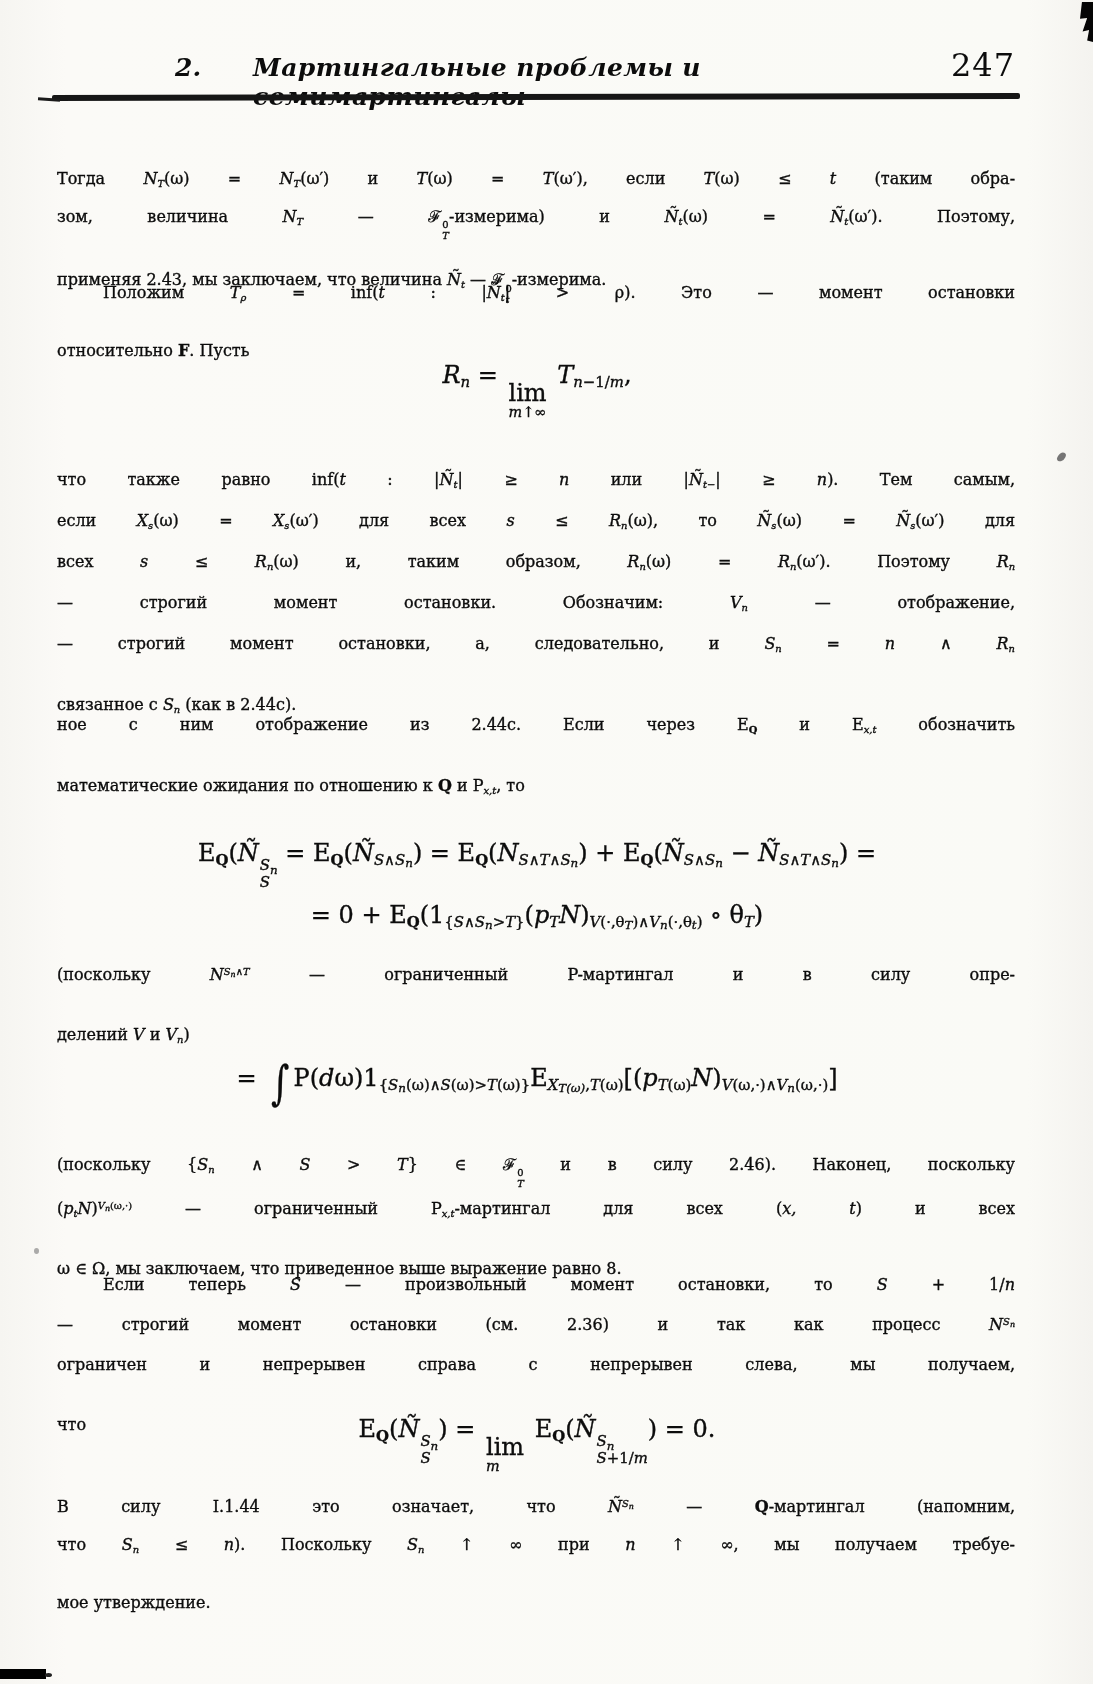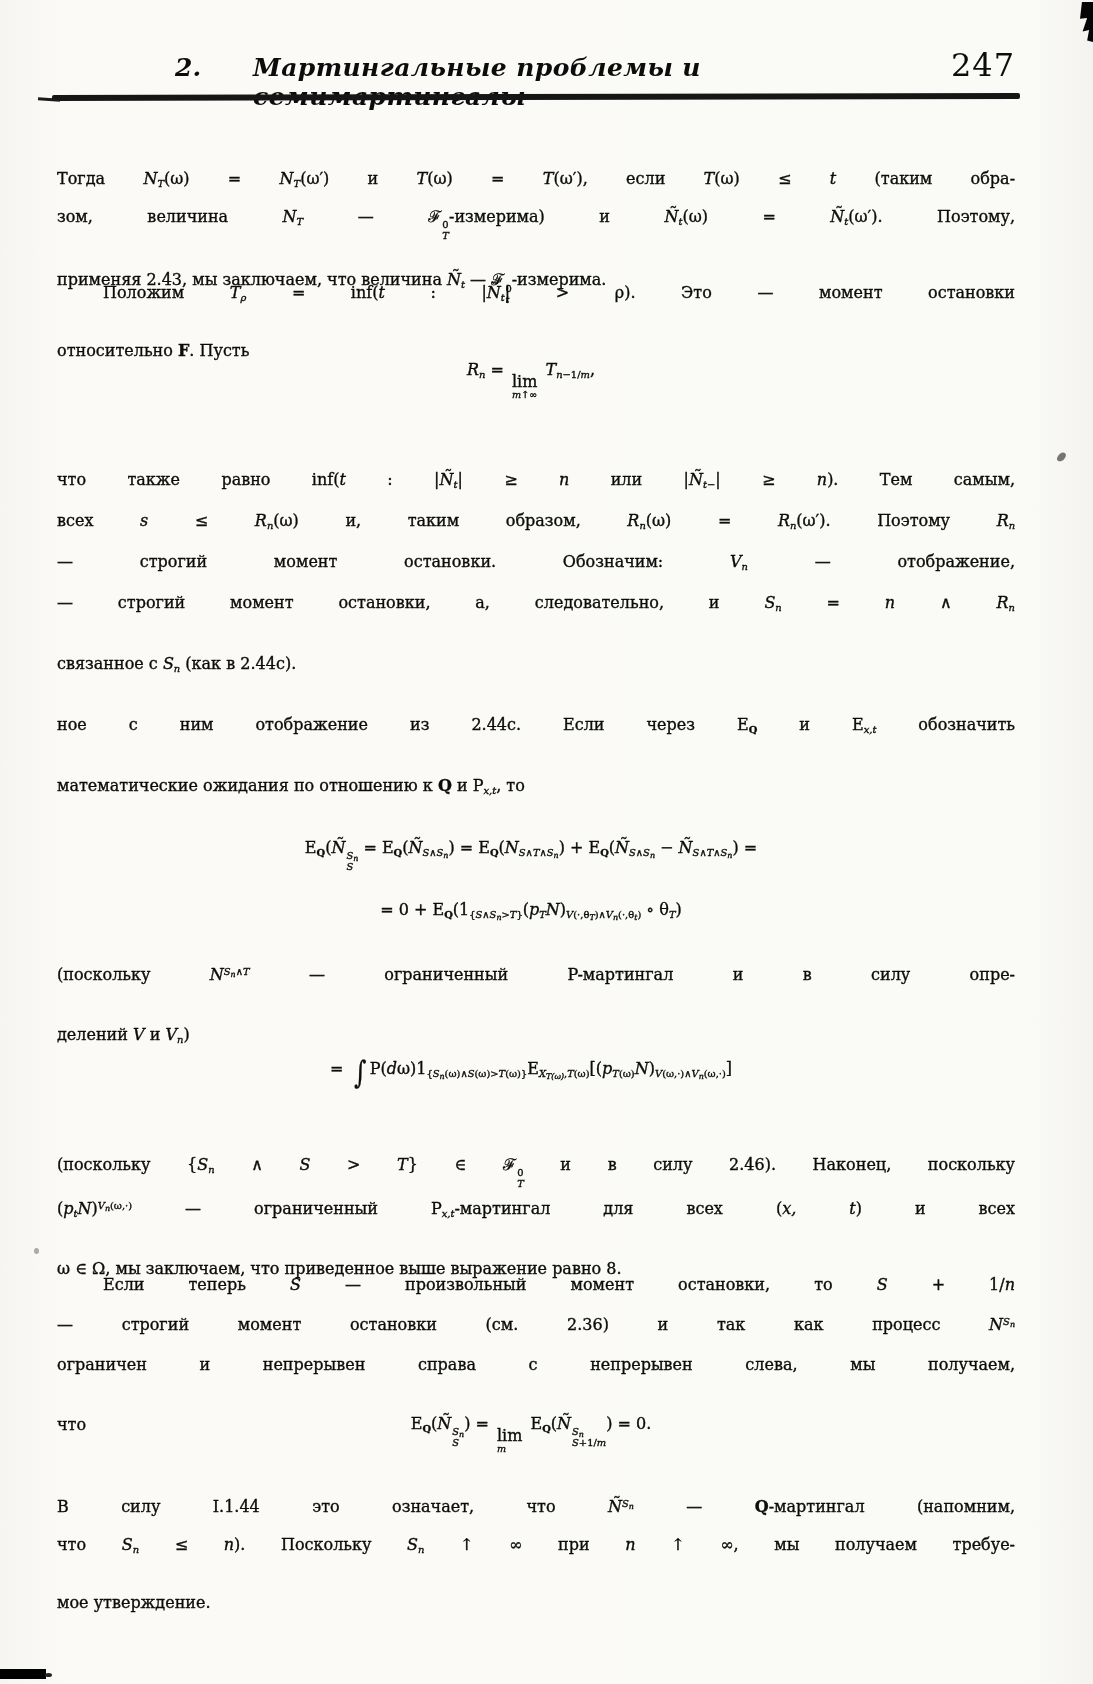--- a/index.html
+++ b/index.html
@@ -12,21 +12,21 @@
   .hdr{position:absolute;top:46px;left:57px;width:958px;display:flex;align-items:baseline;}
   .hnum{font-style:italic;font-size:25px;margin-left:118px;font-weight:bold;}
   .htitle{font-style:italic;font-size:25px;margin-left:52px;letter-spacing:.4px;font-weight:bold;}
   .hpage{margin-left:auto;font-size:32px;letter-spacing:1px;}
   .rule{position:absolute;top:94px;left:52px;width:968px;height:6px;background:#161616;transform:rotate(-.12deg);border-radius:2px;}
   .rule:before{content:"";position:absolute;left:-14px;top:3px;width:22px;height:3px;background:#1a1a1a;transform:rotate(4deg);}
   .block{position:absolute;left:57px;width:958px;font-size:16px;-webkit-text-stroke:.35px #0c0c0c;}
   .ln{text-align:justify;text-align-last:justify;}
   .ln.last{text-align-last:left;margin-top:20px;}
   .ln.ind{text-indent:46px;}
-  .fml{position:absolute;left:52px;width:958px;text-align:center;font-size:16px;line-height:1.45;
+  .fml{position:absolute;left:58px;width:958px;text-align:center;font-size:24px;line-height:1.45;
        -webkit-text-stroke:.35px #0c0c0c;white-space:nowrap;}
   sub,sup{font-size:.62em;line-height:0;}
   sub{vertical-align:-.3em;}
   sup{vertical-align:.5em;}
   sub sub, sup sub{font-size:.8em;vertical-align:-.2em;}
   .st{display:inline-grid;vertical-align:-.62em;font-size:.62em;line-height:1.12;text-align:left;padding-left:1px;}
   .st>span{display:block;}
   .st sub{font-size:.8em;}
   .lim{display:inline-grid;text-align:left;vertical-align:-.75em;line-height:1.02;margin:0 3px;}
   .lim .ls{font-size:.6em;}
@@ -68,20 +68,21 @@
     <div class="ln last">относительно <b>F</b>. Пусть</div>
   </div>
 
   <div class="fml" style="top:358px;"><i>R<sub>n</sub></i> = <span class="lim">
         <span>lim</span>
         <span class="ls"><i>m</i>↑∞</span>
       </span> <i>T</i><sub><i>n</i>−1/<i>m</i></sub>,</div>
 
   <div class="block" style="top:459px;line-height:41px;">
     <div class="ln">что также равно inf(<i>t</i> : |<i>Ñ<sub>t</sub></i>| ≥ <i>n</i> или |<i>Ñ<sub>t−</sub></i>| ≥ <i>n</i>). Тем самым,</div>
+    <div class="ln">если <i>X<sub>s</sub></i>(ω) = <i>X<sub>s</sub></i>(ω′) для всех <i>s</i> ≤ <i>R<sub>n</sub></i>(ω), то <i>Ñ<sub>s</sub></i>(ω) = <i>Ñ<sub>s</sub></i>(ω′) для</div>
     <div class="ln">всех <i>s</i> ≤ <i>R<sub>n</sub></i>(ω) и, таким образом, <i>R<sub>n</sub></i>(ω) = <i>R<sub>n</sub></i>(ω′). Поэтому <i>R<sub>n</sub></i></div>
     <div class="ln">— строгий момент остановки. Обозначим: <i>V<sub>n</sub></i> — отображение,</div>
     <div class="ln">— строгий момент остановки, а, следовательно, и <i>S<sub>n</sub></i> = <i>n</i> ∧ <i>R<sub>n</sub></i></div>
     <div class="ln last">связанное с <i>S<sub>n</sub></i> (как в 2.44c).</div>
   </div>
 
   <div class="block" style="top:704px;line-height:41px;">
     <div class="ln">ное с ним отображение из 2.44c. Если через E<sub><b>Q</b></sub> и E<sub><i>x,t</i></sub> обозначить</div>
     <div class="ln last">математические ожидания по отношению к <b>Q</b> и P<sub><i>x,t</i></sub>, то</div>
   </div>

